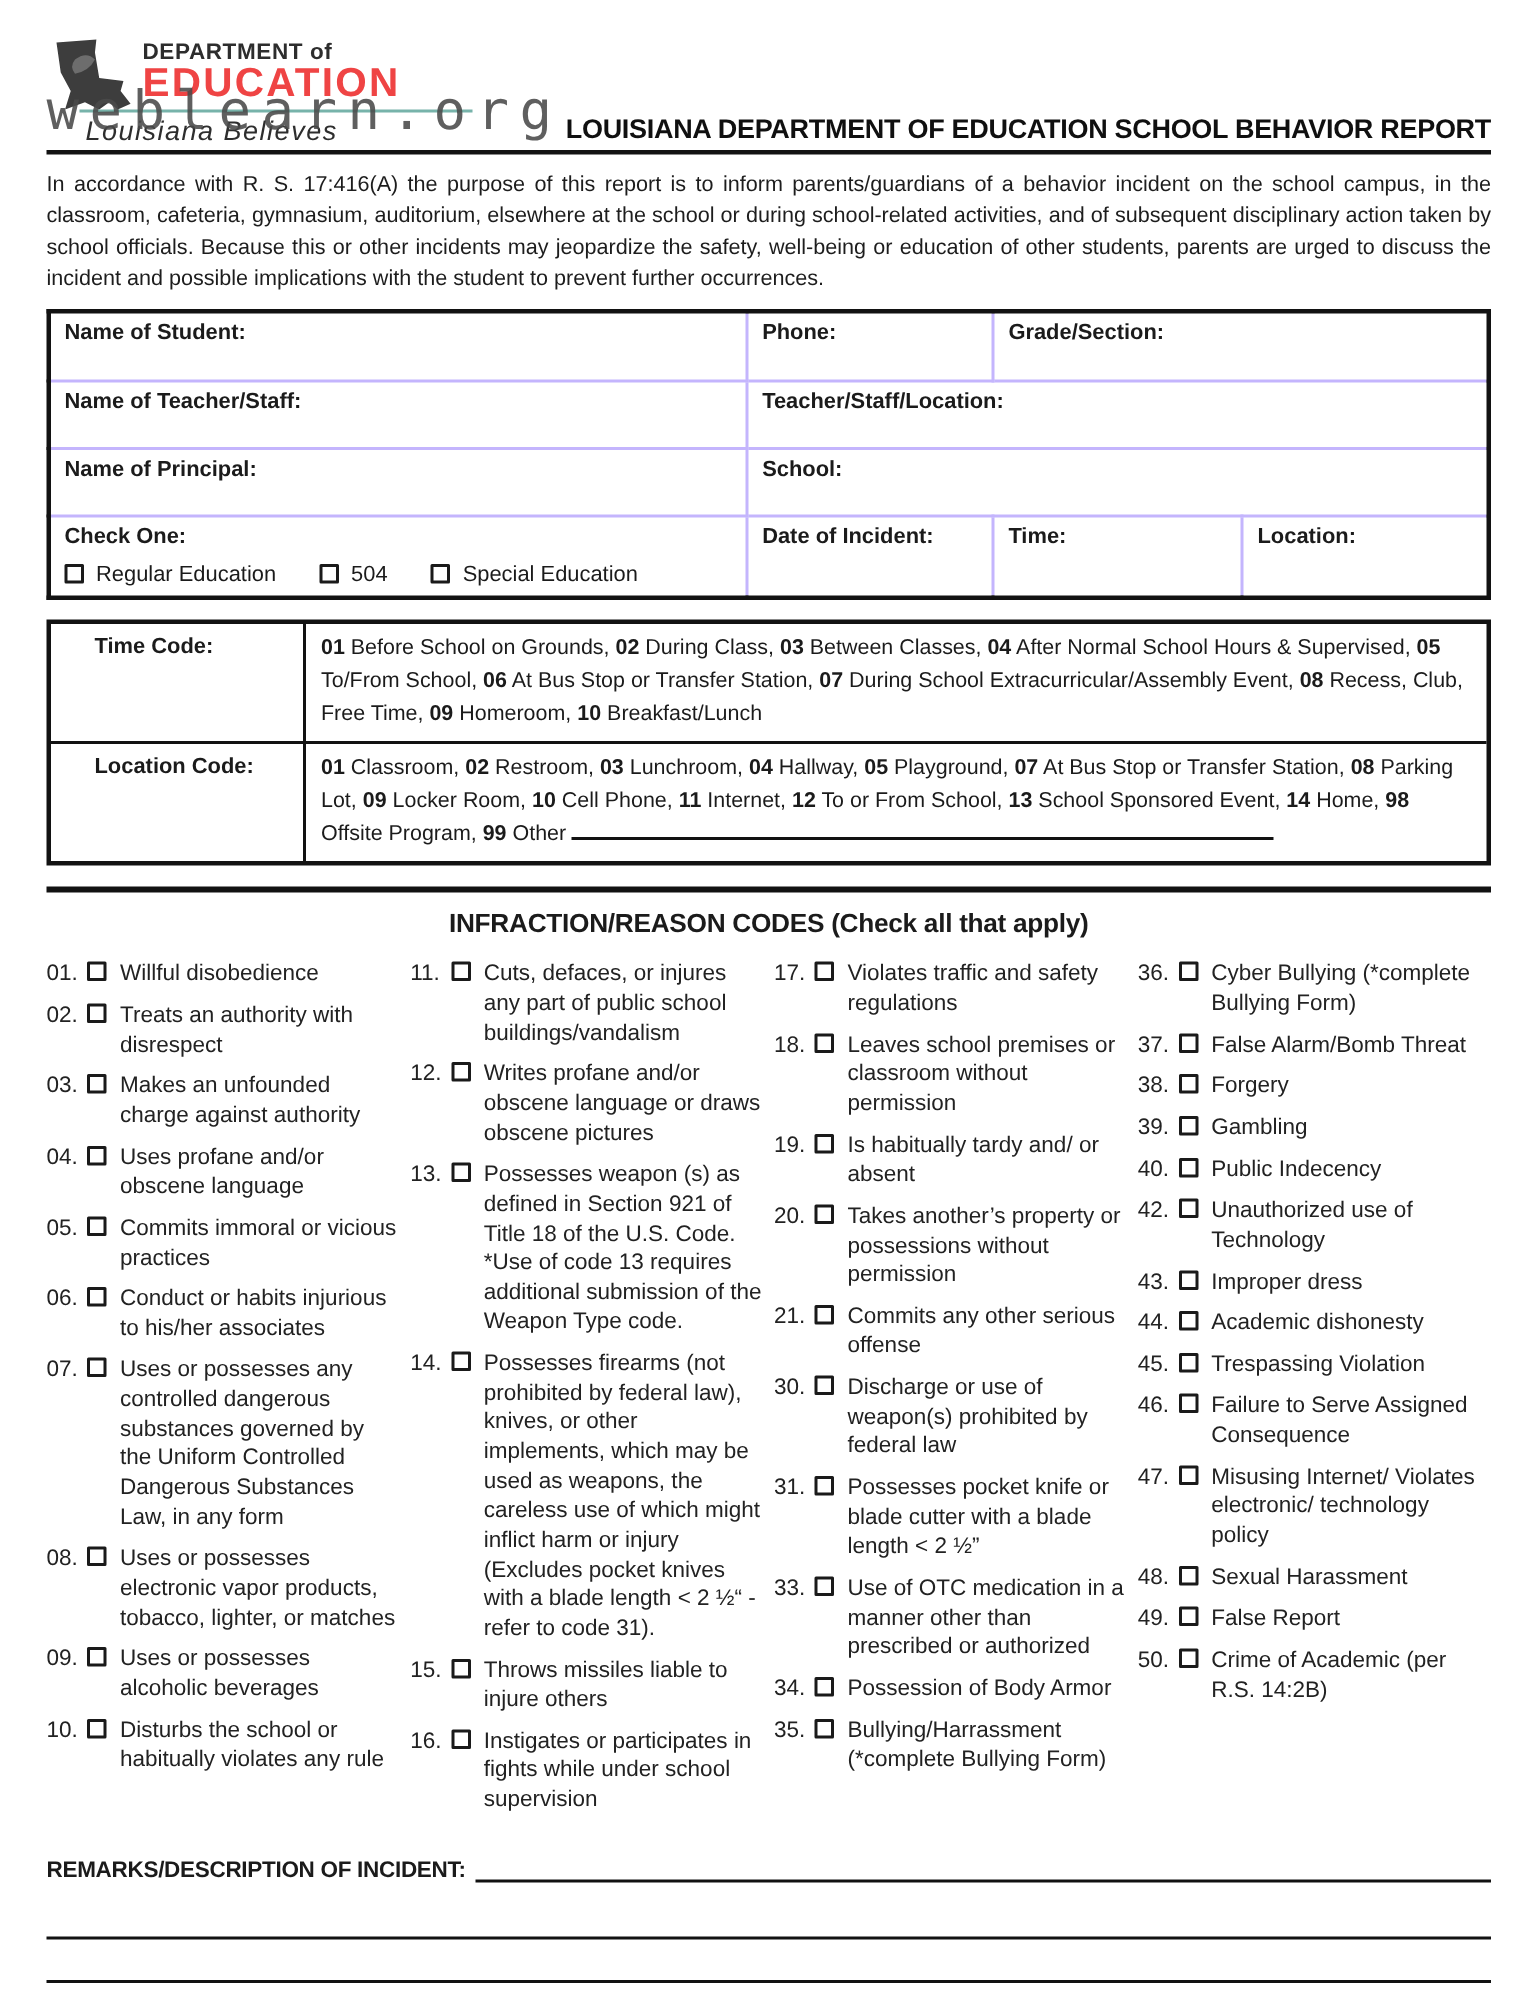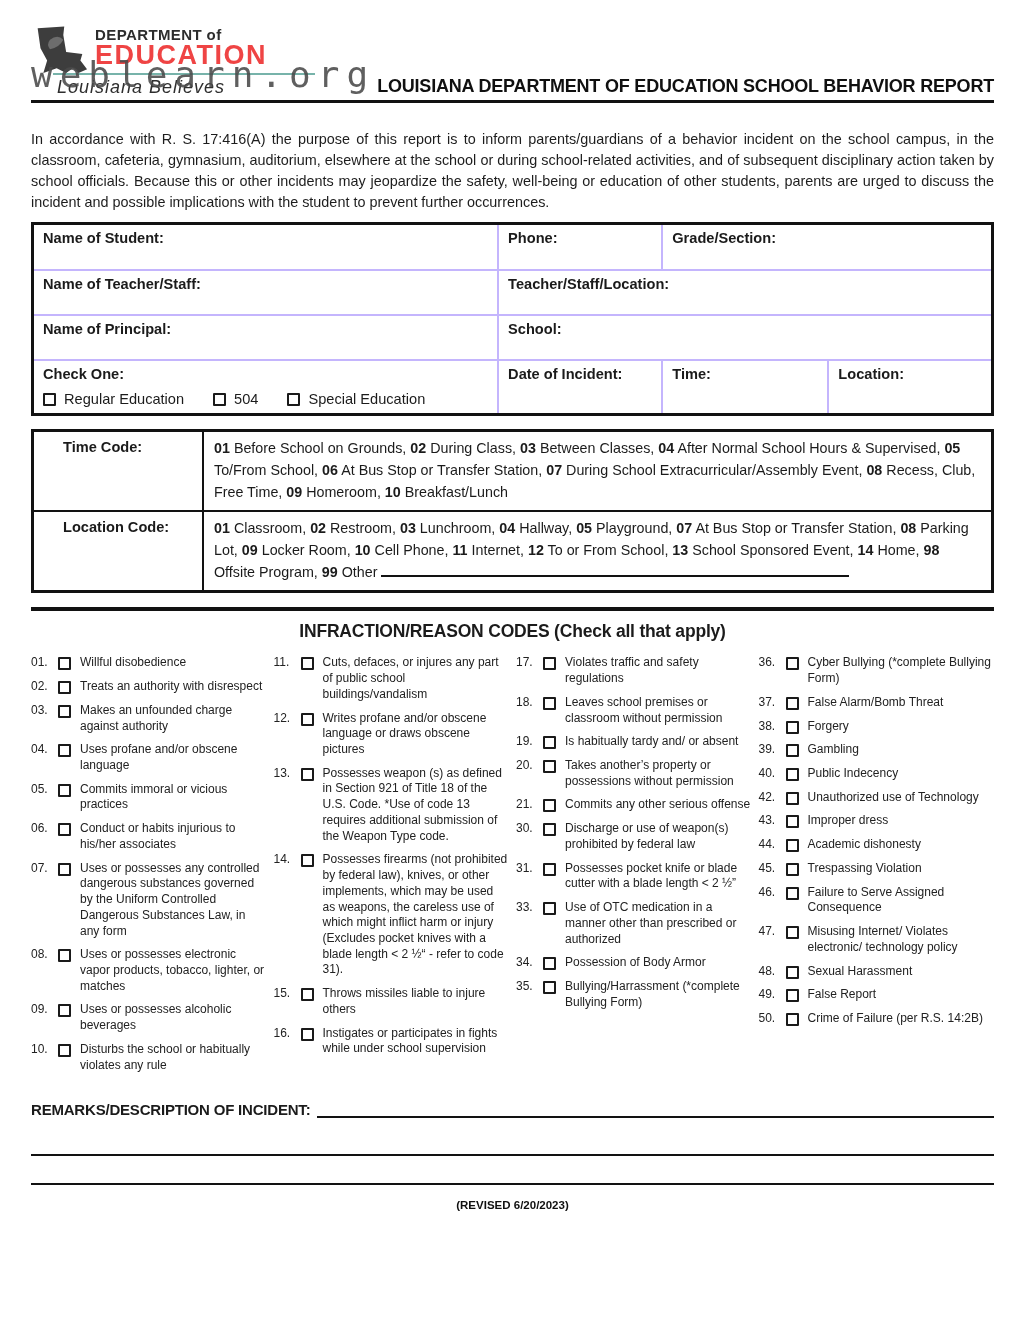--- a/index.html
+++ b/index.html
@@ -27,21 +27,21 @@
     font-size: 36px; letter-spacing: 7px; color: #4a4a4a; opacity: .88;
   }
   .header-title {
     position: absolute; right: 0; bottom: 3px;
     font-weight: 700; font-size: 18px; letter-spacing: -0.2px; color: #101010;
     white-space: nowrap;
   }
   .rule { height: 3px; background: #121212; }
 
   
-  .intro { margin-top: 26px; font-size: 14.4px; line-height: 1.46; text-align: justify; color: #1d1d1d; }
+  .intro { margin-top: 10px; font-size: 14.4px; line-height: 1.46; text-align: justify; color: #1d1d1d; }
 
   
   table.info { width: 100%; border-collapse: collapse; margin-top: 9px; border: 3px solid #121212; table-layout: fixed; }
   table.info td { border: 2px solid #c4b5fd; padding: 5px 9px; vertical-align: top; font-size: 14.6px; font-weight: 700; }
   tr.r1 { height: 46px; } tr.r2 { height: 45px; } tr.r3 { height: 45px; } tr.r4 { height: 55px; }
   .check-opts { margin-top: 9px; font-weight: 400; white-space: nowrap; }
   .check-opt { margin-right: 29px; font-size: 14.6px; }
   .cb {
     display: inline-block; width: 13px; height: 13px;
     border: 2px solid #1a1a1a; border-radius: 1px; background: #fff;
@@ -56,21 +56,21 @@
   .code-text { flex: 1; padding: 6px 10px 7px; font-size: 14.3px; line-height: 1.52; }
   .code-text b { font-weight: 700; }
   .fill-line { display: inline-block; width: 468px; height: 0.95em; border-bottom: 2px solid #121212; }
 
   .divider { height: 4px; background: #121212; margin-top: 14px; }
 
   
   .inf-title { text-align: center; font-weight: 700; font-size: 17.5px; margin-top: 10px; letter-spacing: -0.2px; }
   .inf-grid { display: flex; gap: 7px; margin-top: 13px; }
   .inf-col { flex: 1; min-width: 0; }
-  .inf-item { display: flex; margin-bottom: 8px; font-size: 12px; line-height: 1.31; color: #222; }
+  .inf-item { display: flex; margin-bottom: 8px; font-size: 15px; line-height: 1.31; color: #222; }
   .inf-num { width: 27px; flex: none; }
   .inf-item .cb { margin-top: 2px; margin-right: 9px; flex: none; }
   .inf-text { flex: 1; }
 
   
   .remarks { margin-top: 20px; display: flex; align-items: flex-end; }
   .remarks-label { font-weight: 700; font-size: 15px; letter-spacing: -0.2px; white-space: nowrap; }
   .remarks-fill { flex: 1; border-bottom: 2px solid #121212; margin-left: 7px; height: 1.05em; }
   .remark-line { height: 2px; background: #121212; }
   .remark-line.first { margin-top: 36px; }
@@ -350,21 +350,21 @@
           <span class="inf-text">Sexual Harassment</span>
         </div>
         <div class="inf-item">
           <span class="inf-num">49.</span>
           <span class="cb"></span>
           <span class="inf-text">False Report</span>
         </div>
         <div class="inf-item">
           <span class="inf-num">50.</span>
           <span class="cb"></span>
-          <span class="inf-text">Crime of Failure (per R.S. 14:2B)</span>
+          <span class="inf-text">Crime of Academic (per R.S. 14:2B)</span>
         </div>
       </div>
     </div>
 
   <div class="remarks">
     <span class="remarks-label">REMARKS/DESCRIPTION OF INCIDENT:</span>
     <span class="remarks-fill"></span>
   </div>
   <div>
       <div class="remark-line first"></div>

